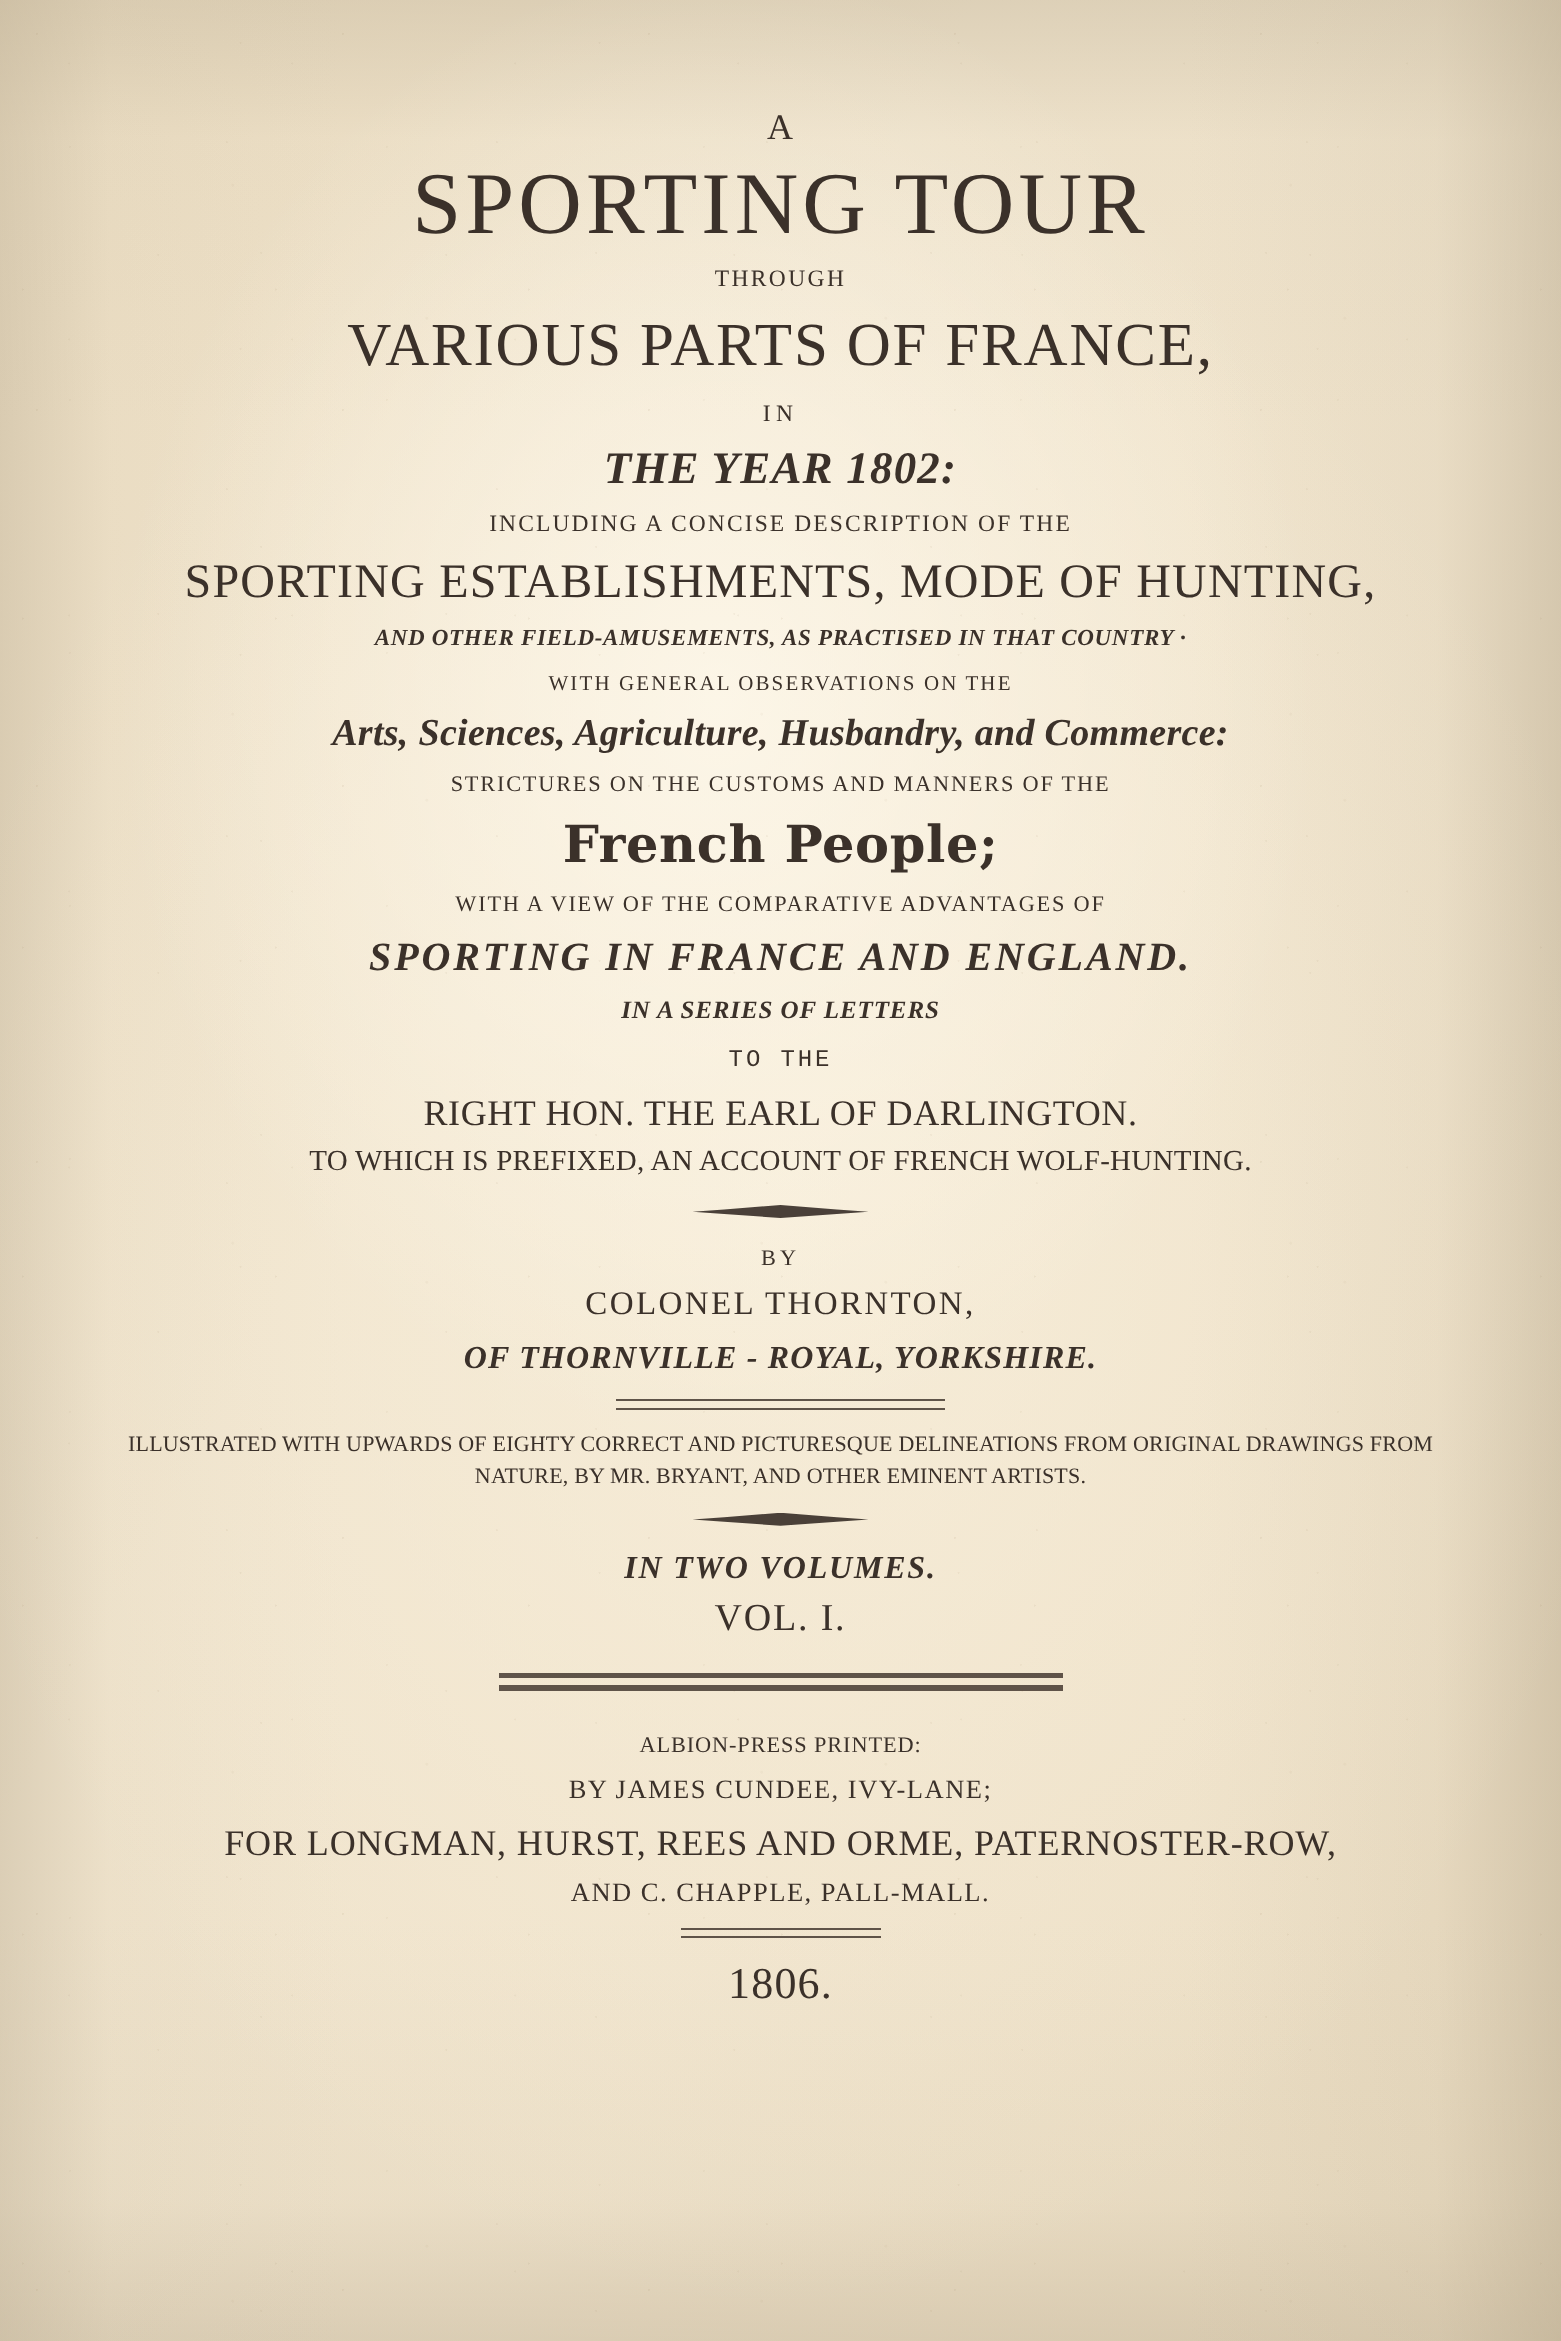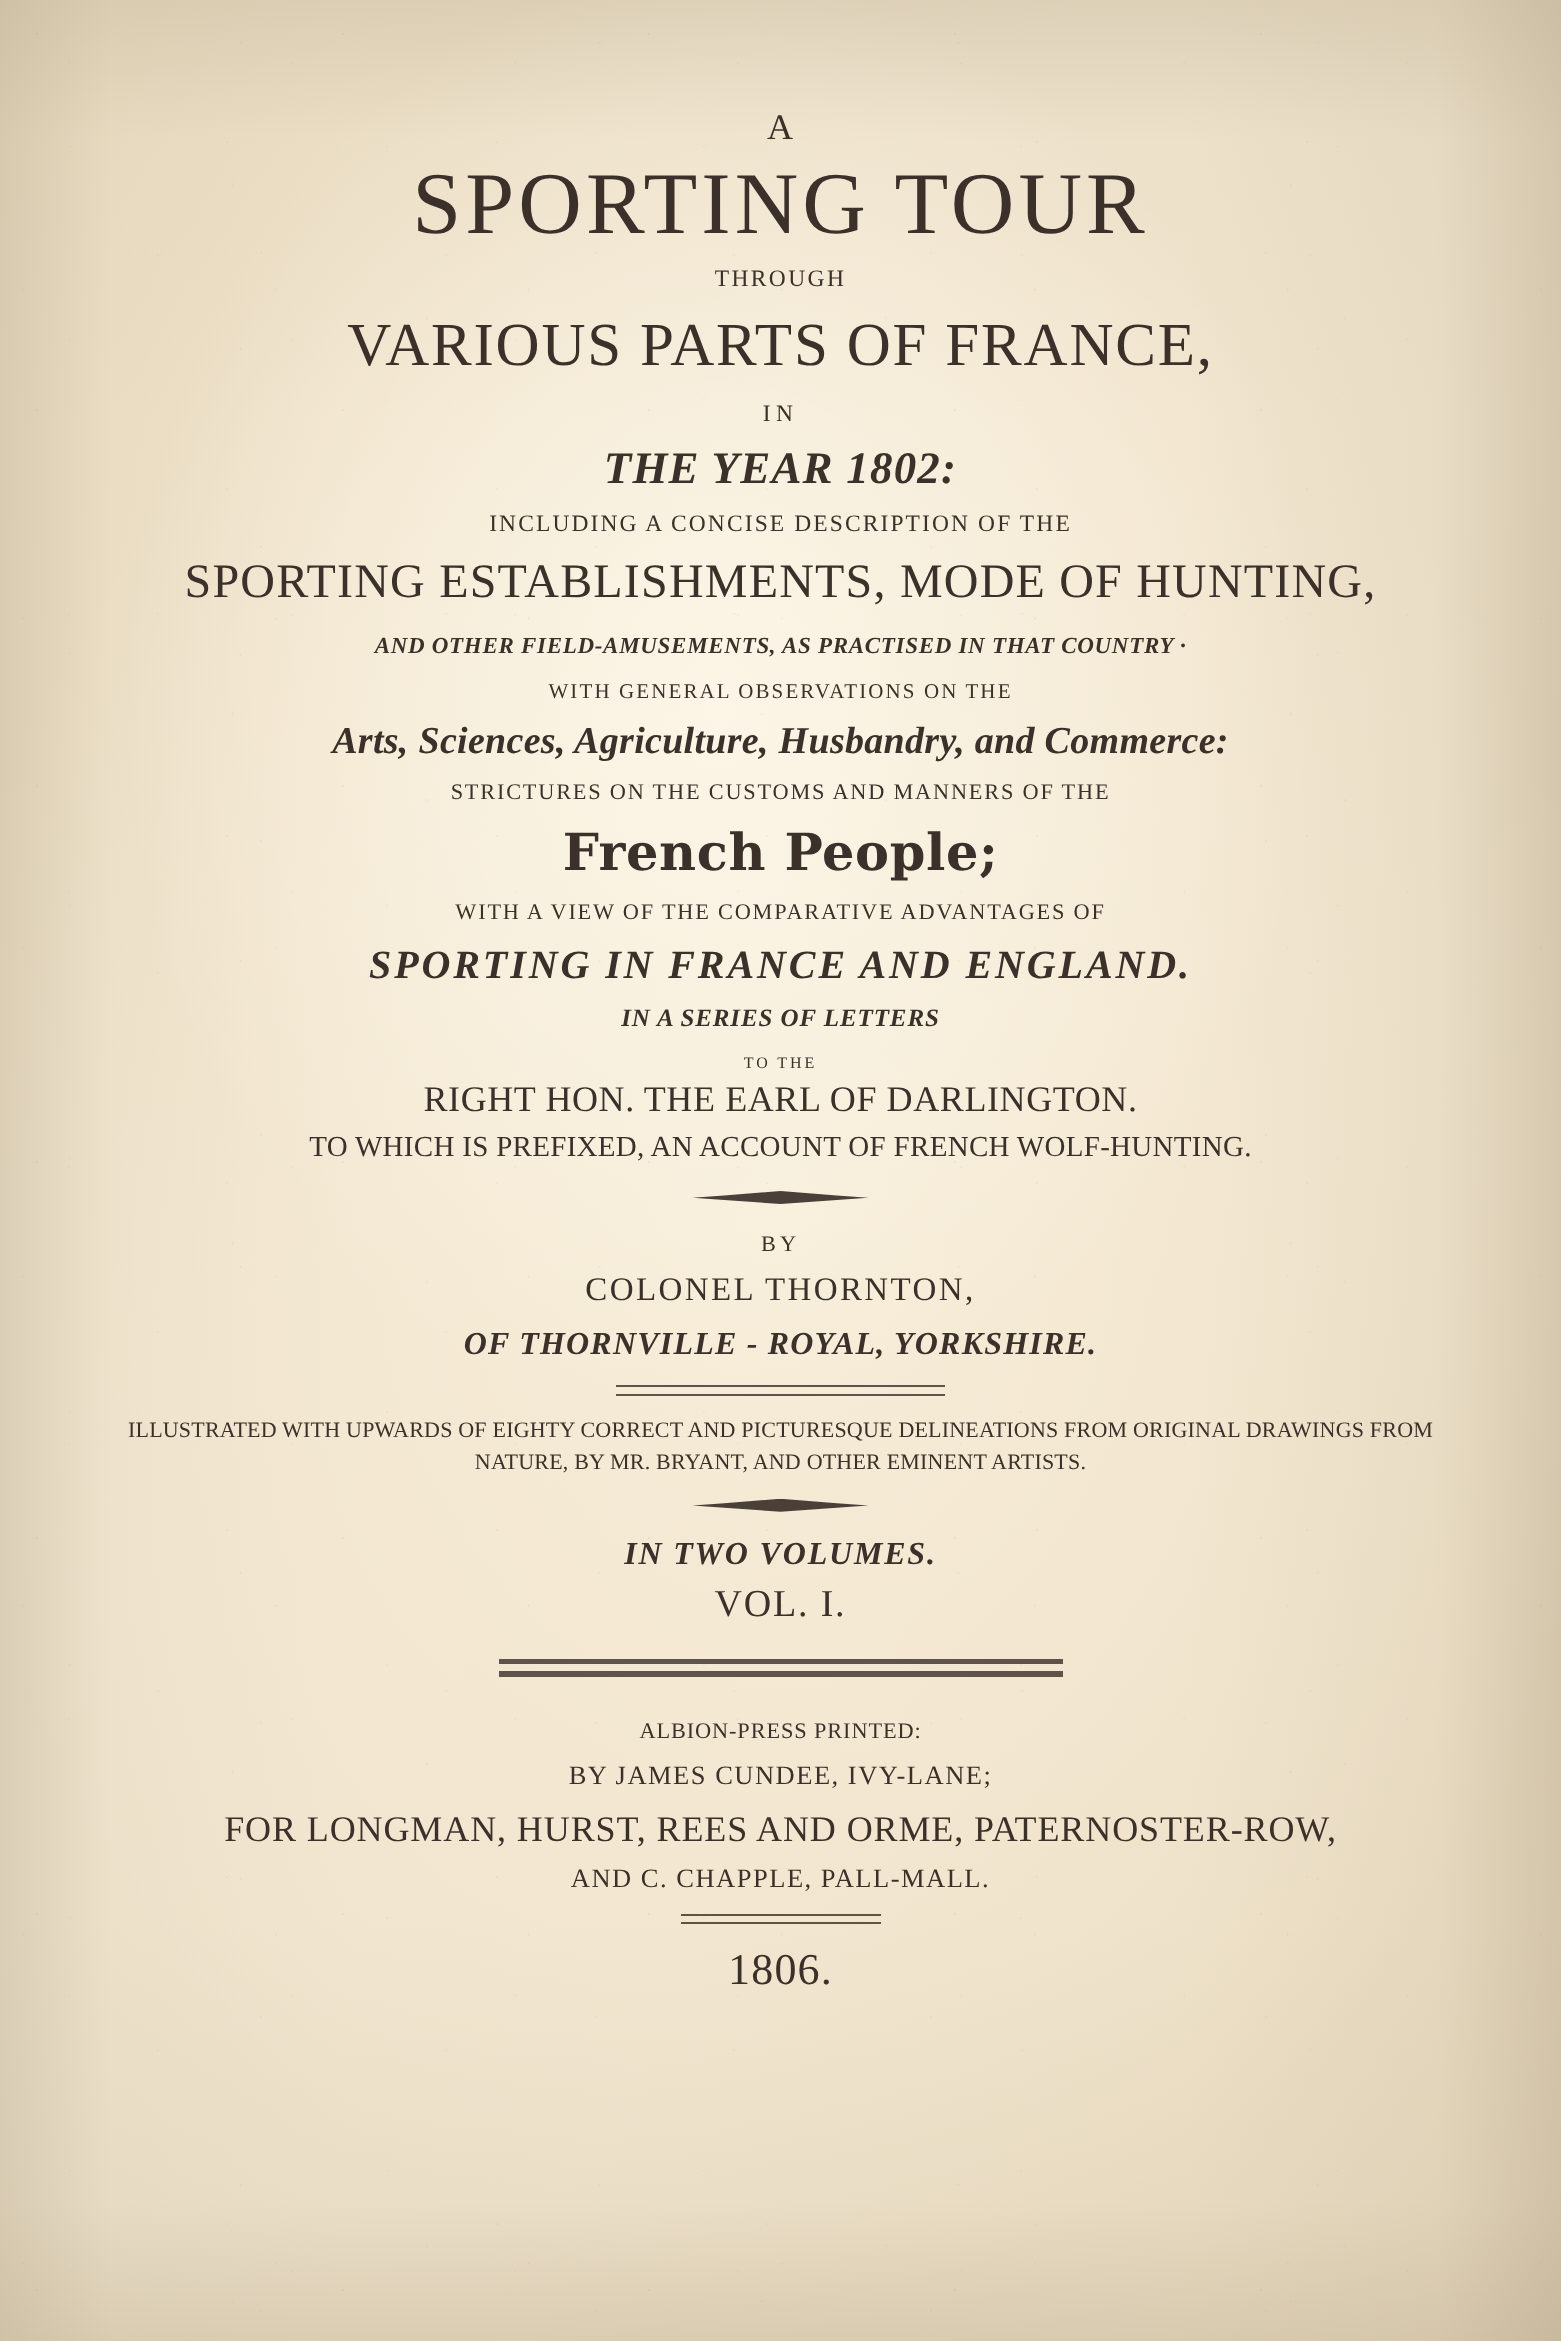--- a/index.html
+++ b/index.html
@@ -73,31 +73,31 @@
   .ital      { font-style: italic; }
 
   
   .l-a            { font-size: 36px;  letter-spacing: 1.2px;  margin-bottom: 11.8px; }
   .l-title        { font-size: 88px; letter-spacing: 4.1px;  line-height: 1.02; margin-bottom: 16.5px; }
   .l-through      { font-size: 23.5px;  letter-spacing: 2.4px;  margin-bottom: 17.6px; }
   .l-various      { font-size: 61px; letter-spacing: 1.8px;  margin-bottom: 20px; }
   .l-in           { font-size: 23.5px;  letter-spacing: 5.3px;  margin-bottom: 14px; }
   .l-year         { font-size: 45px;  letter-spacing: 1.2px;  margin-bottom: 17.6px; }
   .l-including    { font-size: 23.5px;  letter-spacing: 2.1px; margin-bottom: 15.3px; }
-  .l-estab        { font-size: 48px;  letter-spacing: 1.2px;  margin-bottom: 24px; }
+  .l-estab        { font-size: 48px;  letter-spacing: 1.2px;  margin-bottom: 16px; }
   .l-field        { font-size: 23px;  letter-spacing: 0.7px; margin-bottom: 20px; }
   .l-withgen      { font-size: 21px;  letter-spacing: 2.1px; margin-bottom: 15.3px; }
   .l-arts         { font-size: 38px;  letter-spacing: 0.3px; margin-bottom: 16.5px; }
   .l-strictures   { font-size: 22.3px;  letter-spacing: 1.8px;  margin-bottom: 17.6px; margin-top: 8px; }
   .l-french       { font-size: 51px;  letter-spacing: 0.6px;  margin-bottom: 16.5px;
                     font-family: "DejaVu Serif", serif; font-weight: 700; }
   .l-compview     { font-size: 22.3px;  letter-spacing: 1.8px;  margin-bottom: 15.3px; }
   .l-sportfe      { font-size: 40px;  letter-spacing: 2.9px;  margin-bottom: 17.6px; }
   .l-series       { font-size: 25px;  letter-spacing: 0.9px; margin-bottom: 22px; }
-  .l-tothe        { font-size: 16px;  letter-spacing: 2.9px;  margin-bottom: 5px; }
+  .l-tothe        { font-size: 24px;  letter-spacing: 2.9px;  margin-bottom: 18px; font-family: Liberation Mono, monospace; }
   .l-earl         { font-size: 36px;  letter-spacing: 0.6px;  margin-bottom: 10.6px; }
   .l-prefixed     { font-size: 29px;  letter-spacing: 0.3px; margin-bottom: 0; }
   .l-by           { font-size: 22.3px;  letter-spacing: 4.1px;  margin-bottom: 15.3px; }
   .l-author       { font-size: 33px;  letter-spacing: 2.4px;  margin-bottom: 15.3px; }
   .l-ofthorn      { font-size: 32px;  letter-spacing: 1.2px;  margin-bottom: 0; }
   .l-illus1       { font-size: 22px;  letter-spacing: 0.2px; margin-bottom: 5.9px; }
   .l-illus2       { font-size: 22px;  letter-spacing: 0.2px; margin-bottom: 0; }
   .l-twovols      { font-size: 32px;  letter-spacing: 1.8px;  margin-bottom: 9.4px; }
   .l-vol          { font-size: 38px;  letter-spacing: 1.8px;  margin-bottom: 0; }
   .l-albion       { font-size: 22.3px;  letter-spacing: 0.9px; margin-bottom: 16.5px; }

